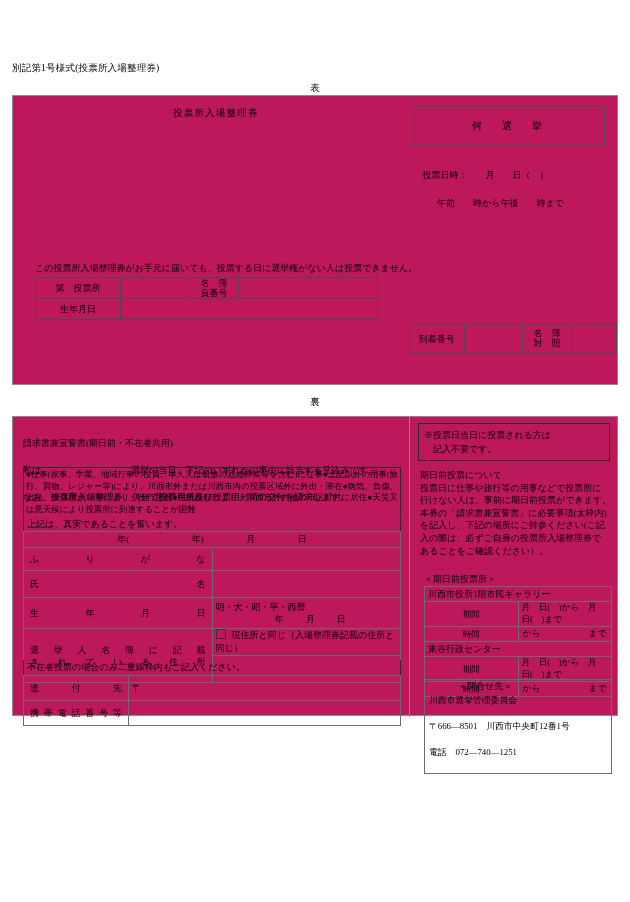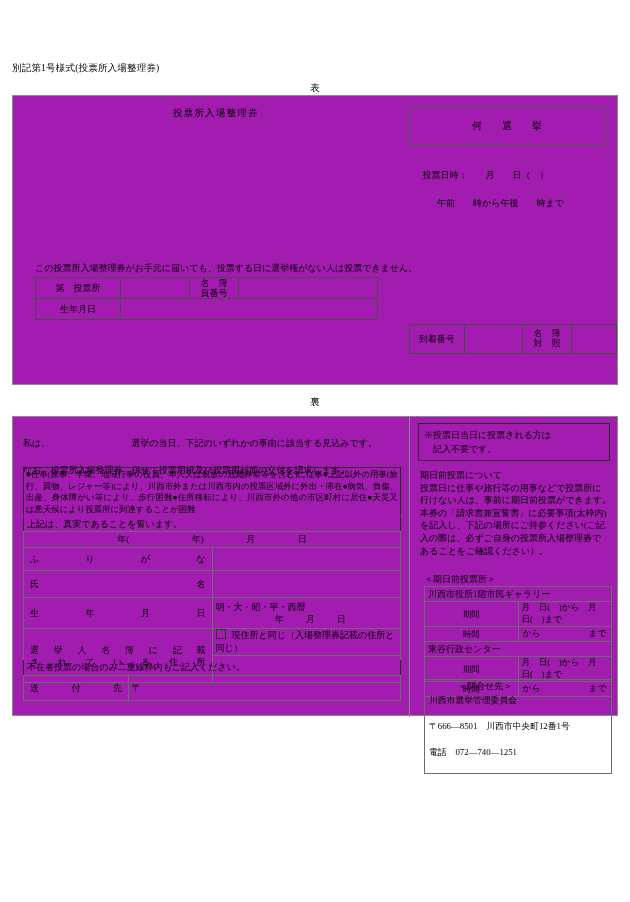--- a/index.html
+++ b/index.html
@@ -36,21 +36,21 @@
     text-align: center;
     font-size: 9.5px;
   }
   #front-side-label { top: 82px; }
   #back-side-label  { top: 396px; }
 
   .panel {
     position: absolute;
     border: 1px solid #8a8a8a;
     box-sizing: border-box;
-    background: #a21caf;
+    background: #be185d;
   }
   #front-panel { left: 12px; top: 95px; width: 606px; height: 290px; }
   #back-panel  { left: 12px; top: 416px; width: 606px; height: 300px; }
 
   
   .front-heading {
     position: absolute;
     left: 160px; top: 11px;
     font-size: 9.5px;
     letter-spacing: 1.2px;
@@ -343,20 +343,21 @@
 
   </div>
 
   <div class="side-label" id="back-side-label">裏</div>
 
   <div class="panel" id="back-panel">
 
     <div class="back-left">
 
       <div class="oath-head">
+        <div>請求書兼宣誓書(期日前・不在者共用)</div>
         <div>私は、　　　　　　　　　選挙の当日、下記のいずれかの事由に該当する見込みです。</div>
         <div>なお、投票所入場整理券、併せて投票用紙及び投票用封筒の交付を請求します。</div>
       </div>
 
       <div class="reasons-box">●仕事(家事、学業、地域行事の役員、本人又は親族の冠婚葬祭等を含む)に従事●上記以外の用事(旅行、買物、レジャー等)により、川西市外または川西市内の投票区域外に外出・滞在●病気、負傷、出産、身体障がい等により、歩行困難●住所移転により、川西市外の他の市区町村に居住●天災又は悪天候により投票所に到達することが困難</div>
 
       <div class="truth-line">上記は、真実であることを誓います。</div>
 
       <table class="form-table">
         <tbody>
@@ -404,20 +405,24 @@
       <div class="double-note">不在者投票の場合のみ二重線枠内もご記入ください。</div>
 
       <table class="send-table">
         <tbody>
             <tr>
           <td class="lblcell">送付先</td>
           <td>
             <span class="postal">〒</span>
           </td>
         </tr>
+        <tr>
+          <td class="lblcell">携帯電話番号等</td>
+          <td></td>
+        </tr>
       </tbody>
         </table>
 
     </div>
 
     <div class="back-right">
 
       <div class="same-day-box">※投票日当日に投票される方は
 　記入不要です。</div>
 

